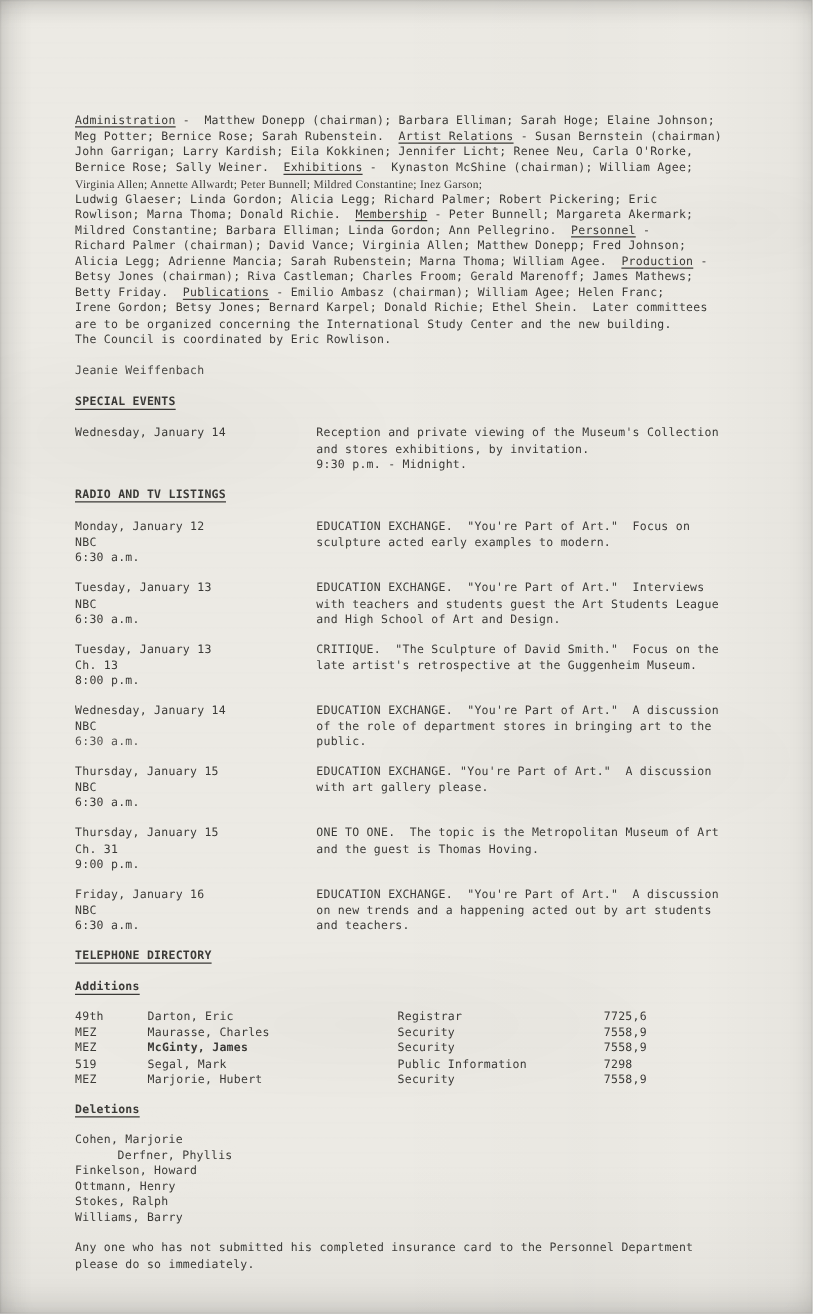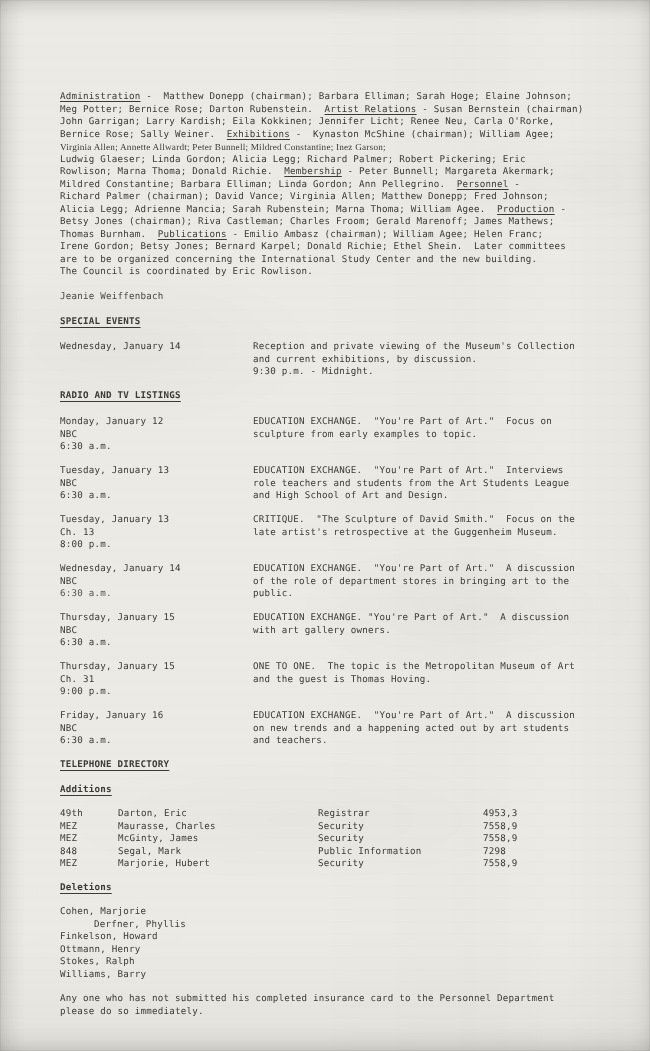--- a/index.html
+++ b/index.html
@@ -111,63 +111,63 @@
   .fade-b { opacity: .86; }
 </style>
 </head>
 <body>
 
 <div id="page">
   <div id="sheet">
 
     <div>
       <div class="t block" style="top:74px;"><span class="u">Administration</span><span> -  Matthew Donepp (chairman); Barbara Elliman; Sarah Hoge; Elaine Johnson;</span></div>
-      <div class="t block" style="top:86.5px;"><span>Meg Potter; Bernice Rose; Darton Rubenstein.  </span><span class="u">Artist Relations</span><span> - Susan Bernstein (chairman)</span></div>
+      <div class="t block" style="top:86.5px;"><span>Meg Potter; Bernice Rose; Sarah Rubenstein.  </span><span class="u">Artist Relations</span><span> - Susan Bernstein (chairman)</span></div>
       <div class="t block" style="top:99px;"><span>John Garrigan; Larry Kardish; Eila Kokkinen; Jennifer Licht; Renee Neu, Carla O'Rorke,</span></div>
       <div class="t block" style="top:111.5px;"><span>Bernice Rose; Sally Weiner.  </span><span class="u">Exhibitions</span><span> -  Kynaston McShine (chairman); William Agee;</span></div>
       <div class="t block" style="top:124px;font-family:Liberation Serif, serif;"><span>Virginia Allen; Annette Allwardt; Peter Bunnell; Mildred Constantine; Inez Garson;</span></div>
       <div class="t block" style="top:136.5px;"><span>Ludwig Glaeser; Linda Gordon; Alicia Legg; Richard Palmer; Robert Pickering; Eric</span></div>
       <div class="t block" style="top:149px;"><span>Rowlison; Marna Thoma; Donald Richie.  </span><span class="u">Membership</span><span> - Peter Bunnell; Margareta Akermark;</span></div>
       <div class="t block" style="top:161.5px;"><span>Mildred Constantine; Barbara Elliman; Linda Gordon; Ann Pellegrino.  </span><span class="u">Personnel</span><span> -</span></div>
       <div class="t block" style="top:174px;"><span>Richard Palmer (chairman); David Vance; Virginia Allen; Matthew Donepp; Fred Johnson;</span></div>
       <div class="t block" style="top:186.5px;"><span>Alicia Legg; Adrienne Mancia; Sarah Rubenstein; Marna Thoma; William Agee.  </span><span class="u">Production</span><span> -</span></div>
       <div class="t block" style="top:199px;"><span>Betsy Jones (chairman); Riva Castleman; Charles Froom; Gerald Marenoff; James Mathews;</span></div>
-      <div class="t block" style="top:211.5px;"><span>Thomas Burnham.  </span><span class="u">Publications</span><span> - Emilio Ambasz (chairman); William Agee; Helen Franc;</span></div>
+      <div class="t block" style="top:211.5px;"><span>Betty Friday.  </span><span class="u">Publications</span><span> - Emilio Ambasz (chairman); William Agee; Helen Franc;</span></div>
       <div class="t block" style="top:224px;"><span>Irene Gordon; Betsy Jones; Bernard Karpel; Donald Richie; Ethel Shein.  Later committees</span></div>
       <div class="t block" style="top:236.5px;"><span>are to be organized concerning the International Study Center and the new building.</span></div>
       <div class="t block" style="top:249px;"><span>The Council is coordinated by Eric Rowlison.</span></div>
     </div>
 
     <div class="t block fade-a" style="top:274px;">Jeanie Weiffenbach</div>
 
     <div class="t block hdg" style="top:299px;">SPECIAL EVENTS</div>
 
     <div>
       <div class="t col-date" style="top:324px;">Wednesday, January 14</div>
       <div class="t col-desc" style="top:324px;">Reception and private viewing of the Museum's Collection</div>
-      <div class="t col-desc" style="top:336.5px;">and current exhibitions, by discussion.</div>
+      <div class="t col-desc" style="top:336.5px;">and stores exhibitions, by invitation.</div>
       <div class="t col-desc" style="top:349px;">9:30 p.m. - Midnight.</div>
     </div>
 
     <div class="t block hdg" style="top:373px;">RADIO AND TV LISTINGS</div>
 
     <div>
       <div class="t col-date" style="top:399px;">Monday, January 12</div>
       <div class="t col-date" style="top:411.5px;">NBC</div>
       <div class="t col-date" style="top:424px;">6:30 a.m.</div>
       <div class="t col-desc" style="top:399px;">EDUCATION EXCHANGE.  "You're Part of Art."  Focus on</div>
-      <div class="t col-desc" style="top:411.5px;">sculpture from early examples to topic.</div>
+      <div class="t col-desc" style="top:411.5px;">sculpture acted early examples to modern.</div>
     </div>
 
     <div>
       <div class="t col-date" style="top:448px;">Tuesday, January 13</div>
       <div class="t col-date" style="top:460.5px;">NBC</div>
       <div class="t col-date" style="top:473px;">6:30 a.m.</div>
       <div class="t col-desc" style="top:448px;">EDUCATION EXCHANGE.  "You're Part of Art."  Interviews</div>
-      <div class="t col-desc" style="top:460.5px;">role teachers and students from the Art Students League</div>
+      <div class="t col-desc" style="top:460.5px;">with teachers and students guest the Art Students League</div>
       <div class="t col-desc" style="top:473px;">and High School of Art and Design.</div>
     </div>
 
     <div>
       <div class="t col-date" style="top:497px;">Tuesday, January 13</div>
       <div class="t col-date" style="top:509.5px;">Ch. 13</div>
       <div class="t col-date" style="top:522px;">8:00 p.m.</div>
       <div class="t col-desc" style="top:497px;">CRITIQUE.  "The Sculpture of David Smith."  Focus on the</div>
       <div class="t col-desc" style="top:509.5px;">late artist's retrospective at the Guggenheim Museum.</div>
     </div>
@@ -179,21 +179,21 @@
       <div class="t col-desc" style="top:546px;">EDUCATION EXCHANGE.  "You're Part of Art."  A discussion</div>
       <div class="t col-desc" style="top:558.5px;">of the role of department stores in bringing art to the</div>
       <div class="t col-desc" style="top:571px;">public.</div>
     </div>
 
     <div>
       <div class="t col-date" style="top:595px;">Thursday, January 15</div>
       <div class="t col-date" style="top:607.5px;">NBC</div>
       <div class="t col-date" style="top:620px;">6:30 a.m.</div>
       <div class="t col-desc" style="top:595px;">EDUCATION EXCHANGE. "You're Part of Art."  A discussion</div>
-      <div class="t col-desc" style="top:607.5px;">with art gallery owners.</div>
+      <div class="t col-desc" style="top:607.5px;">with art gallery please.</div>
     </div>
 
     <div>
       <div class="t col-date" style="top:644px;">Thursday, January 15</div>
       <div class="t col-date" style="top:656.5px;">Ch. 31</div>
       <div class="t col-date" style="top:669px;">9:00 p.m.</div>
       <div class="t col-desc" style="top:644px;">ONE TO ONE.  The topic is the Metropolitan Museum of Art</div>
       <div class="t col-desc" style="top:656.5px;">and the guest is Thomas Hoving.</div>
     </div>
 
@@ -207,36 +207,36 @@
     </div>
 
     <div class="t block hdg" style="top:742px;">TELEPHONE DIRECTORY</div>
     <div class="t block hdg" style="top:767px;">Additions</div>
 
     <div>
       <div>
         <div class="t dir-room" style="top:791px;">49th</div>
         <div class="t dir-name" style="top:791px;">Darton, Eric</div>
         <div class="t dir-dept" style="top:791px;text-align:right;">Registrar</div>
-        <div class="t dir-phone" style="top:791px;">4953,3</div>
+        <div class="t dir-phone" style="top:791px;">7725,6</div>
       </div>
       <div>
         <div class="t dir-room" style="top:803.5px;">MEZ</div>
         <div class="t dir-name" style="top:803.5px;">Maurasse, Charles</div>
         <div class="t dir-dept" style="top:803.5px;">Security</div>
         <div class="t dir-phone" style="top:803.5px;">7558,9</div>
       </div>
       <div>
         <div class="t dir-room" style="top:816px;">MEZ</div>
-        <div class="t dir-name" style="top:816px;">McGinty, James</div>
+        <div class="t dir-name" style="top:816px;font-weight:bold;">McGinty, James</div>
         <div class="t dir-dept" style="top:816px;">Security</div>
         <div class="t dir-phone" style="top:816px;">7558,9</div>
       </div>
       <div>
-        <div class="t dir-room" style="top:828.5px;">848</div>
+        <div class="t dir-room" style="top:828.5px;">519</div>
         <div class="t dir-name" style="top:828.5px;">Segal, Mark</div>
         <div class="t dir-dept" style="top:828.5px;">Public Information</div>
         <div class="t dir-phone" style="top:828.5px;">7298</div>
       </div>
       <div>
         <div class="t dir-room" style="top:841px;">MEZ</div>
         <div class="t dir-name" style="top:841px;">Marjorie, Hubert</div>
         <div class="t dir-dept" style="top:841px;">Security</div>
         <div class="t dir-phone" style="top:841px;">7558,9</div>
       </div>

